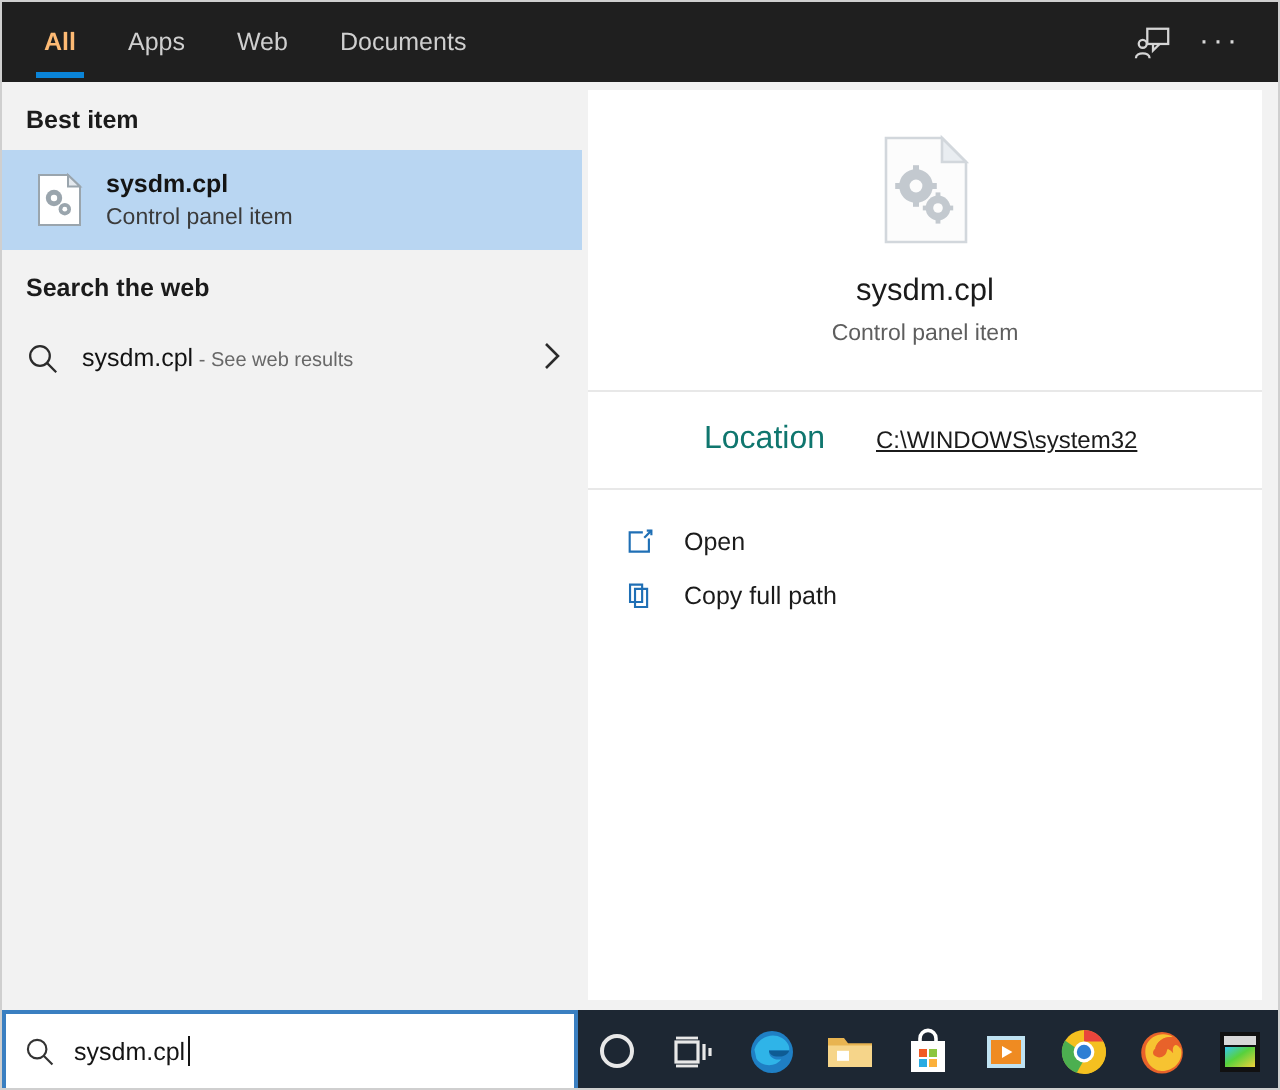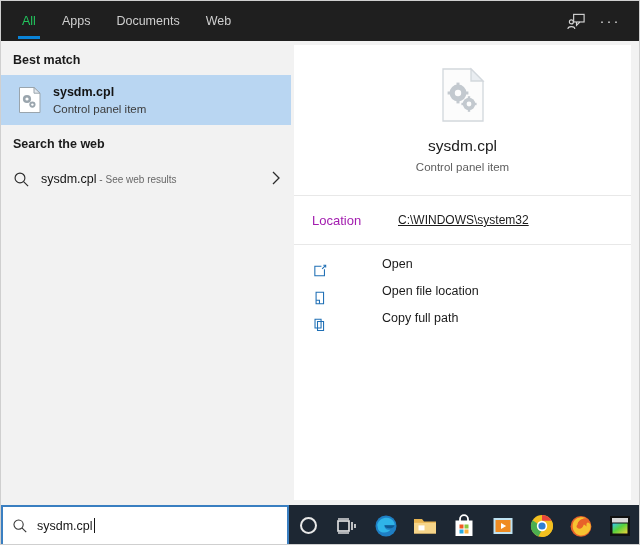--- a/index.html
+++ b/index.html
@@ -30,21 +30,21 @@
   .tab {
     position: relative;
     height: 40px;
     display: flex; align-items: center;
     padding: 0 13px;
     color: #cfcfcf;
     font-size: 12.5px;
     cursor: default;
     white-space: nowrap;
   }
-  .tab.active { color: #22c55e; font-weight: normal; }
+  .tab.active { color: #fdba74; font-weight: bold; }
   .tab.active::after {
     content: ""; position: absolute;
     left: 9px; right: 9px; bottom: 2px;
     height: 3px; background: #0a84d8;
   }
   .tab .caret {
     display: inline-block;
     margin-left: 6px;
     width: 0; height: 0;
     border-left: 4px solid transparent;
@@ -110,33 +110,32 @@
   }
   .preview-icon { display: flex; justify-content: center; margin-bottom: 14px; }
   .preview-title { font-size: 15.5px; color: #1b1b1b; margin-bottom: 6px; }
   .preview-sub { font-size: 11.5px; color: #5e5e5e; }
   .divider { height: 1px; background: #e8e8e8; margin: 22px 0 0 0; }
   .loc-row {
     height: 48px;
     display: flex; align-items: center;
     padding-left: 18px;
   }
-  .loc-label { font-size: 13px; color: #a21caf; width: 86px; }
+  .loc-label { font-size: 16px; color: #0f766e; width: 86px; margin-left: 40px; }
   .loc-value {
     font-size: 12px; color: #1b1b1b;
     text-decoration: underline;
     cursor: default;
   }
   .actions { padding-top: 12px; }
   .action {
     height: 27px;
-    display: flex; 
+    display: flex; align-items: center;
     padding-left: 18px;
     cursor: default;
-    gap: 40px;
   }
   .action-icon {
     width: 26px; display: flex; align-items: center; justify-content: flex-start;
     color: #1f6fb5;
   }
   .action-label { font-size: 12.5px; color: #1b1b1b; margin-left: 4px; }
 
   
   .searchbar {
     position: absolute; left: 0; top: 504px;
@@ -179,44 +178,44 @@
 
   <div class="header">
     <div class="tabs">
       <div class="tab active">
         <span>All</span>
       </div>
       <div class="tab">
         <span>Apps</span>
       </div>
       <div class="tab">
+        <span>Web</span>
+      </div>
+      <div class="tab">
         <span>Documents</span>
-      </div>
-      <div class="tab">
-        <span>Web</span>
       </div>
     </div>
     <div class="header-right">
       <div class="hdr-icon">
         <svg width="19" height="19" viewBox="0 0 20 20">
           <rect x="7" y="2.5" width="11" height="8" fill="none" stroke="#d5d5d5" stroke-width="1.2"></rect>
           <path d="M10 10.5 L10 14 L13.5 10.5" fill="none" stroke="#d5d5d5" stroke-width="1.2"></path>
           <circle cx="4.6" cy="10.4" r="2.1" fill="none" stroke="#d5d5d5" stroke-width="1.2"></circle>
           <path d="M1 18 C1 14.6 8.2 14.6 8.2 18" fill="none" stroke="#d5d5d5" stroke-width="1.2"></path>
         </svg>
       </div>
       <div class="hdr-icon">
         <span class="dots">···</span>
       </div>
     </div>
   </div>
 
   <div class="left">
 
-    <div class="section-title">Best match</div>
+    <div class="section-title">Best item</div>
 
     <div class="best-row">
       <div class="best-icon">
         <svg width="26" height="28" viewBox="0 0 26 28">
           <path d="M2.5 1.5 H17 L23 7.2 V26.5 H2.5 Z" fill="#ffffff" stroke="#9aa5ad" stroke-width="1"></path>
           <path d="M17 1.5 V7.2 H23 Z" fill="#e4e9ee" stroke="#9aa5ad" stroke-width="1"></path>
           <g fill="#9aa5ad">
             <circle cx="10" cy="13" r="4.1"></circle>
             <circle cx="15.4" cy="18.6" r="3.1"></circle>
           </g>
@@ -295,29 +294,20 @@
           <svg width="16" height="16" viewBox="0 0 18 18">
             <path d="M12.8 2.6 H15.4 V5.2" fill="none" stroke="#1f6fb5" stroke-width="1.2"></path>
             <line x1="15.4" y1="2.6" x2="11.4" y2="6.6" stroke="#1f6fb5" stroke-width="1.2"></line>
             <path d="M10.6 3.6 H3.2 V14.4 H14 V7" fill="none" stroke="#1f6fb5" stroke-width="1.2"></path>
           </svg>
         </div>
         <div class="action-label">Open</div>
       </div>
 
 
-      <div class="action">
-        <div class="action-icon">
-          <svg width="16" height="16" viewBox="0 0 18 18">
-            <path d="M4.6 2.6 H13 V15.4 H4.6 Z" fill="none" stroke="#1f6fb5" stroke-width="1.2"></path>
-            <path d="M4.6 11.6 H8.4 V15.4" fill="none" stroke="#1f6fb5" stroke-width="1.2"></path>
-          </svg>
-        </div>
-        <div class="action-label">Open file location</div>
-      </div>
 
       <div class="action">
         <div class="action-icon">
           <svg width="16" height="16" viewBox="0 0 18 18">
             <path d="M3.4 2.6 H10.2 V12.4 H3.4 Z" fill="none" stroke="#1f6fb5" stroke-width="1.2"></path>
             <path d="M6.2 5 H13 V15.2 H6.2 Z" fill="none" stroke="#1f6fb5" stroke-width="1.2"></path>
           </svg>
         </div>
         <div class="action-label">Copy full path</div>
       </div>

